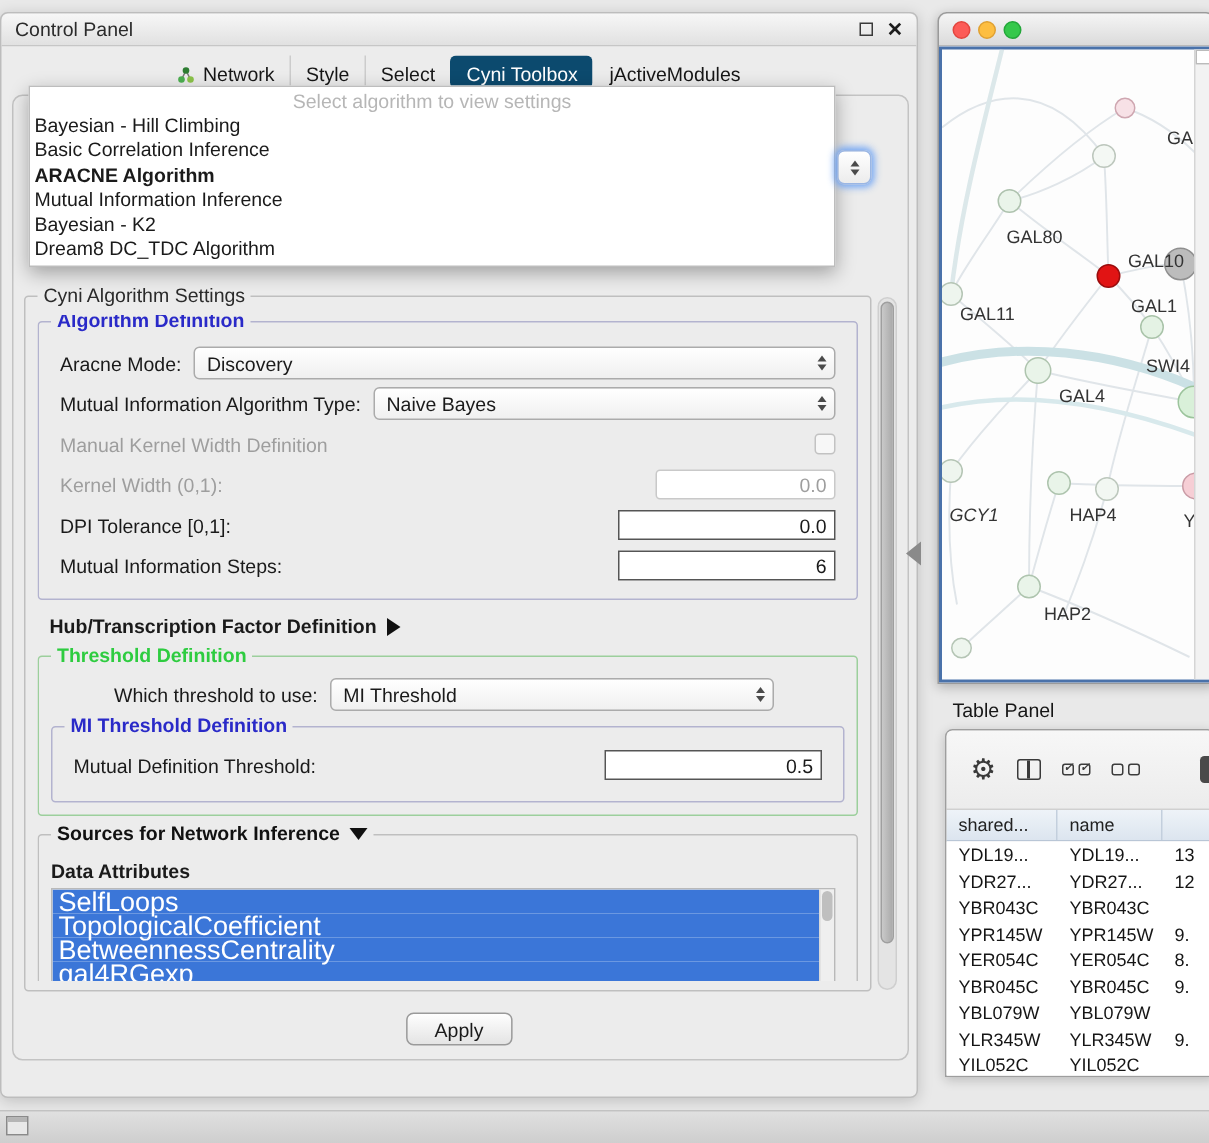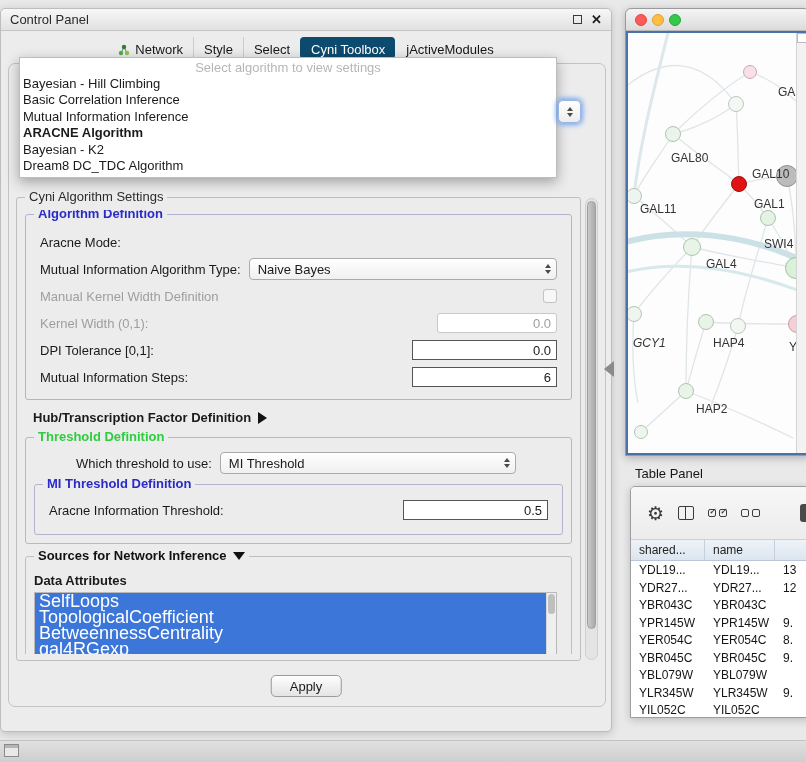--- a/index.html
+++ b/index.html
@@ -206,20 +206,27 @@
         </span>
       <div class="settings-body">
 
         <div class="fieldset fs-algo">
           <span class="legend blue">
               <span>Algorithm Definition</span>
             </span>
 
           <div class="frow">
             <span class="flabel">Aracne Mode:</span>
+            <div class="combo grow">
+              <span class="combo-value">Discovery</span>
+              <span class="combo-arrows">
+                  <i class="au"></i>
+                  <i class="ad"></i>
+                </span>
+            </div>
           </div>
 
           <div class="frow">
             <span class="flabel">Mutual Information Algorithm Type:</span>
             <div class="combo grow">
               <span class="combo-value">Naive Bayes</span>
               <span class="combo-arrows">
                   <i class="au"></i>
                   <i class="ad"></i>
                 </span>
@@ -266,21 +273,21 @@
                   <i class="ad"></i>
                 </span>
             </div>
           </div>
 
           <div class="fieldset fs-mi">
             <span class="legend blue">
                 <span>MI Threshold Definition</span>
               </span>
             <div class="frow">
-              <span class="flabel">Aracne Information Threshold:</span>
+              <span class="flabel">Mutual Definition Threshold:</span>
               <div class="field w145">0.5</div>
             </div>
           </div>
         </div>
 
         <div class="fieldset fs-sources">
           <span class="legend black">
             <span>Sources for Network Inference</span>
             <i class="tri-down"></i>
           </span>
@@ -315,23 +322,23 @@
 
 
     <div class="algo-popup">
       <div class="dd-placeholder">Select algorithm to view settings</div>
       <div>
 
           <div class="dd-item">Bayesian - Hill Climbing</div>
 
           <div class="dd-item">Basic Correlation Inference</div>
 
+          <div class="dd-item sel">ARACNE Algorithm</div>
+
           <div class="dd-item">Mutual Information Inference</div>
-
-          <div class="dd-item sel">ARACNE Algorithm</div>
 
           <div class="dd-item">Bayesian - K2</div>
 
           <div class="dd-item">Dream8 DC_TDC Algorithm</div>
         </div>
     </div>
     <div class="combo-frag">
         <i class="au"></i>
         <i class="ad"></i>
       </div>

